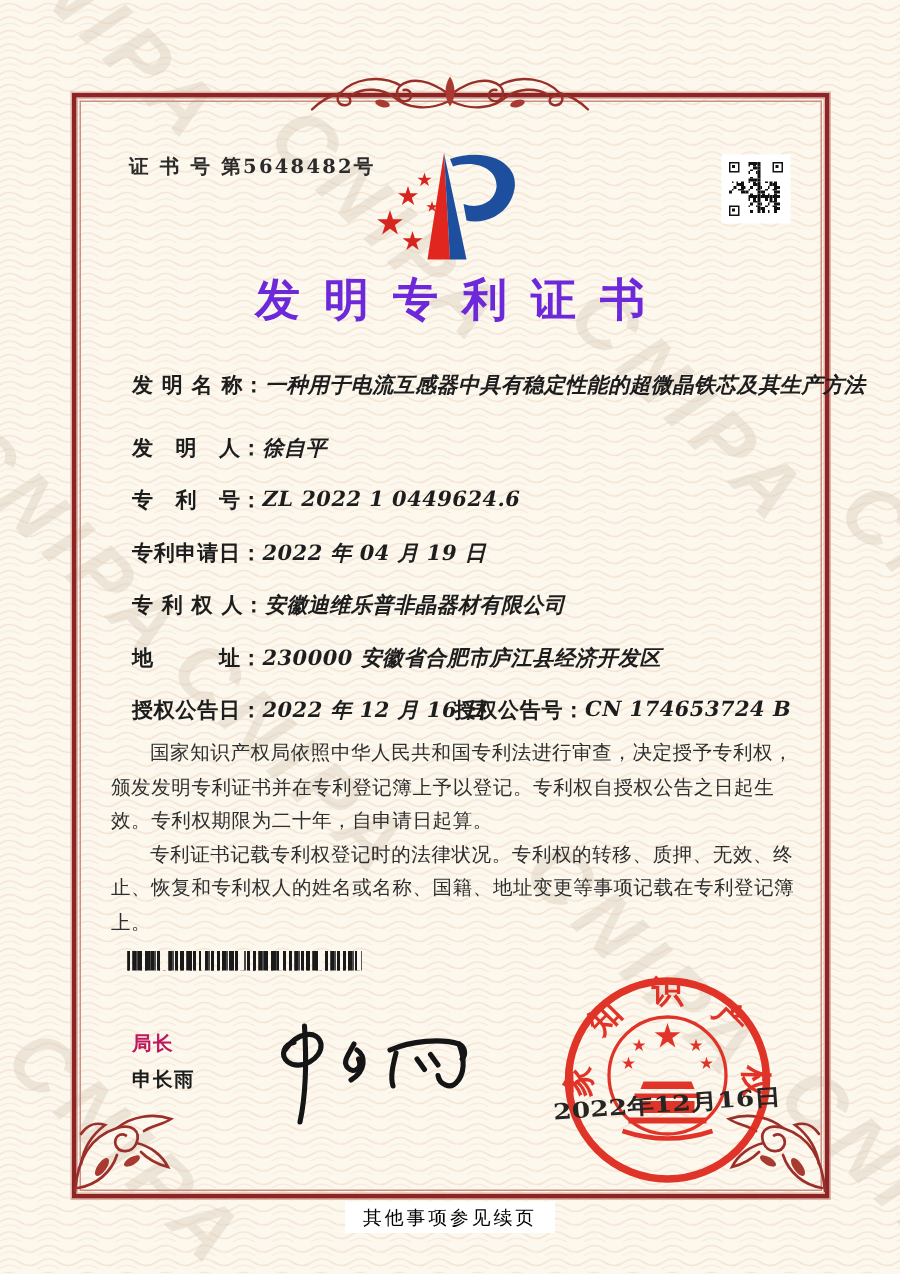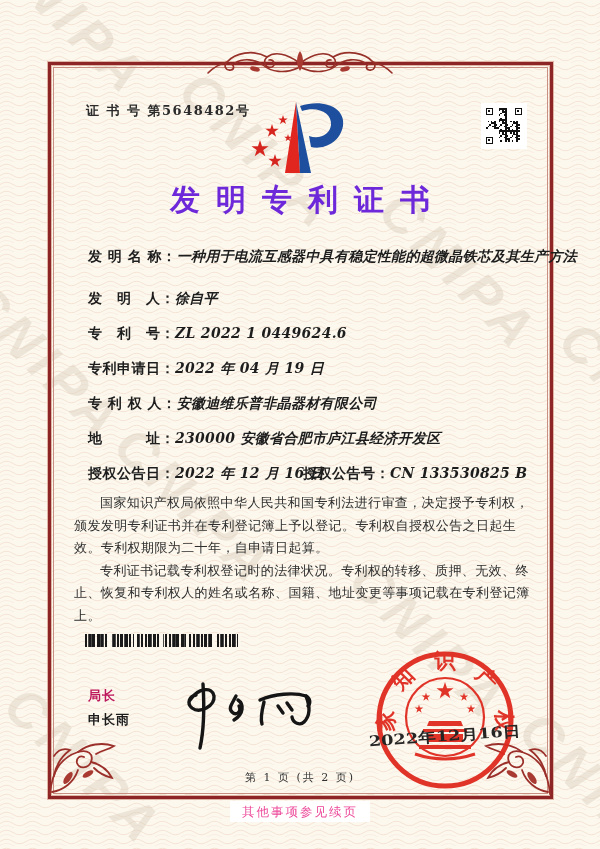--- a/index.html
+++ b/index.html
@@ -56,21 +56,21 @@
   .sig-title{position:absolute;z-index:4;left:88px;top:687px;font-size:13px;font-weight:bold;
              font-family:"Liberation Sans",sans-serif;color:#be185d;letter-spacing:1px;}
   .sig-name{position:absolute;z-index:4;left:88px;top:711px;font-size:13px;font-weight:bold;
             font-family:"Liberation Sans",sans-serif;color:#1c1c1c;letter-spacing:1px;}
   .signature{position:absolute;z-index:4;left:172px;top:670px;}
 
   .seal{position:absolute;z-index:5;left:357px;top:633px;opacity:.95;}
 
   .page-num{position:absolute;z-index:4;left:0;right:0;top:770px;text-align:center;
             font-size:11px;color:#333;letter-spacing:2px;}
-  .footer-note{position:absolute;z-index:4;left:0;right:0;top:804px;text-align:center;font-size:12.5px;color:#ec4899;}
+  .footer-note{position:absolute;z-index:4;left:0;right:0;top:804px;text-align:center;font-size:12.5px;color:#000000;}
   .footer-note span{background:#ffffff;padding:3px 12px;letter-spacing:2px;}
 </style>
 </head>
 <body>
 
 <div class="page">
 
   <svg class="guilloche" width="600" height="849">
     <defs>
       <pattern id="waves" width="26" height="9" patternUnits="userSpaceOnUse">
@@ -304,21 +304,21 @@
     </div>
     <div class="row r6">
       <span class="lab">地　　　址：</span>
       <span class="val">230000 安徽省合肥市庐江县经济开发区</span>
     </div>
     <div class="row r7">
       <span class="lab">授权公告日：</span>
       <span class="val">2022 年 12 月 16 日</span>
       <span class="row2">
         <span class="lab">授权公告号：</span>
-        <span class="val">CN 133530825 B</span>
+        <span class="val">CN 174653724 B</span>
       </span>
     </div>
   </div>
 
   <div class="paras">
     <p>国家知识产权局依照中华人民共和国专利法进行审查，决定授予专利权，颁发发明专利证书并在专利登记簿上予以登记。专利权自授权公告之日起生效。专利权期限为二十年，自申请日起算。</p>
     <p>专利证书记载专利权登记时的法律状况。专利权的转移、质押、无效、终止、恢复和专利权人的姓名或名称、国籍、地址变更等事项记载在专利登记簿上。</p>
   </div>
 
   <div class="barcode"></div>
@@ -357,18 +357,17 @@
       <use href="#star" transform="translate(114,76) scale(4.5)"></use>
       <path d="M72,88 h32 l2,5 h-36 z"></path>
       <rect x="66" y="96" width="44" height="3"></rect>
       <rect x="70" y="101" width="36" height="8"></rect>
       <rect x="62" y="112" width="52" height="4"></rect>
       <path d="M58,121 Q88,131 118,121" fill="none" stroke="#e02a1f" stroke-width="3"></path>
     </g>
     <text x="88" y="108" text-anchor="middle" font-size="14.5" font-weight="bold" fill="#1a1a1a" font-family="'DejaVu Serif',serif" textLength="152" lengthAdjust="spacingAndGlyphs" transform="rotate(-4 88 108)">2022年12月16日</text>
   </svg>
 
-  <div class="page-num">第 1 页 (共 2 页)</div>
   <div class="footer-note">
     <span>其他事项参见续页</span>
   </div>
 
 </div>
 
 </body></html>

